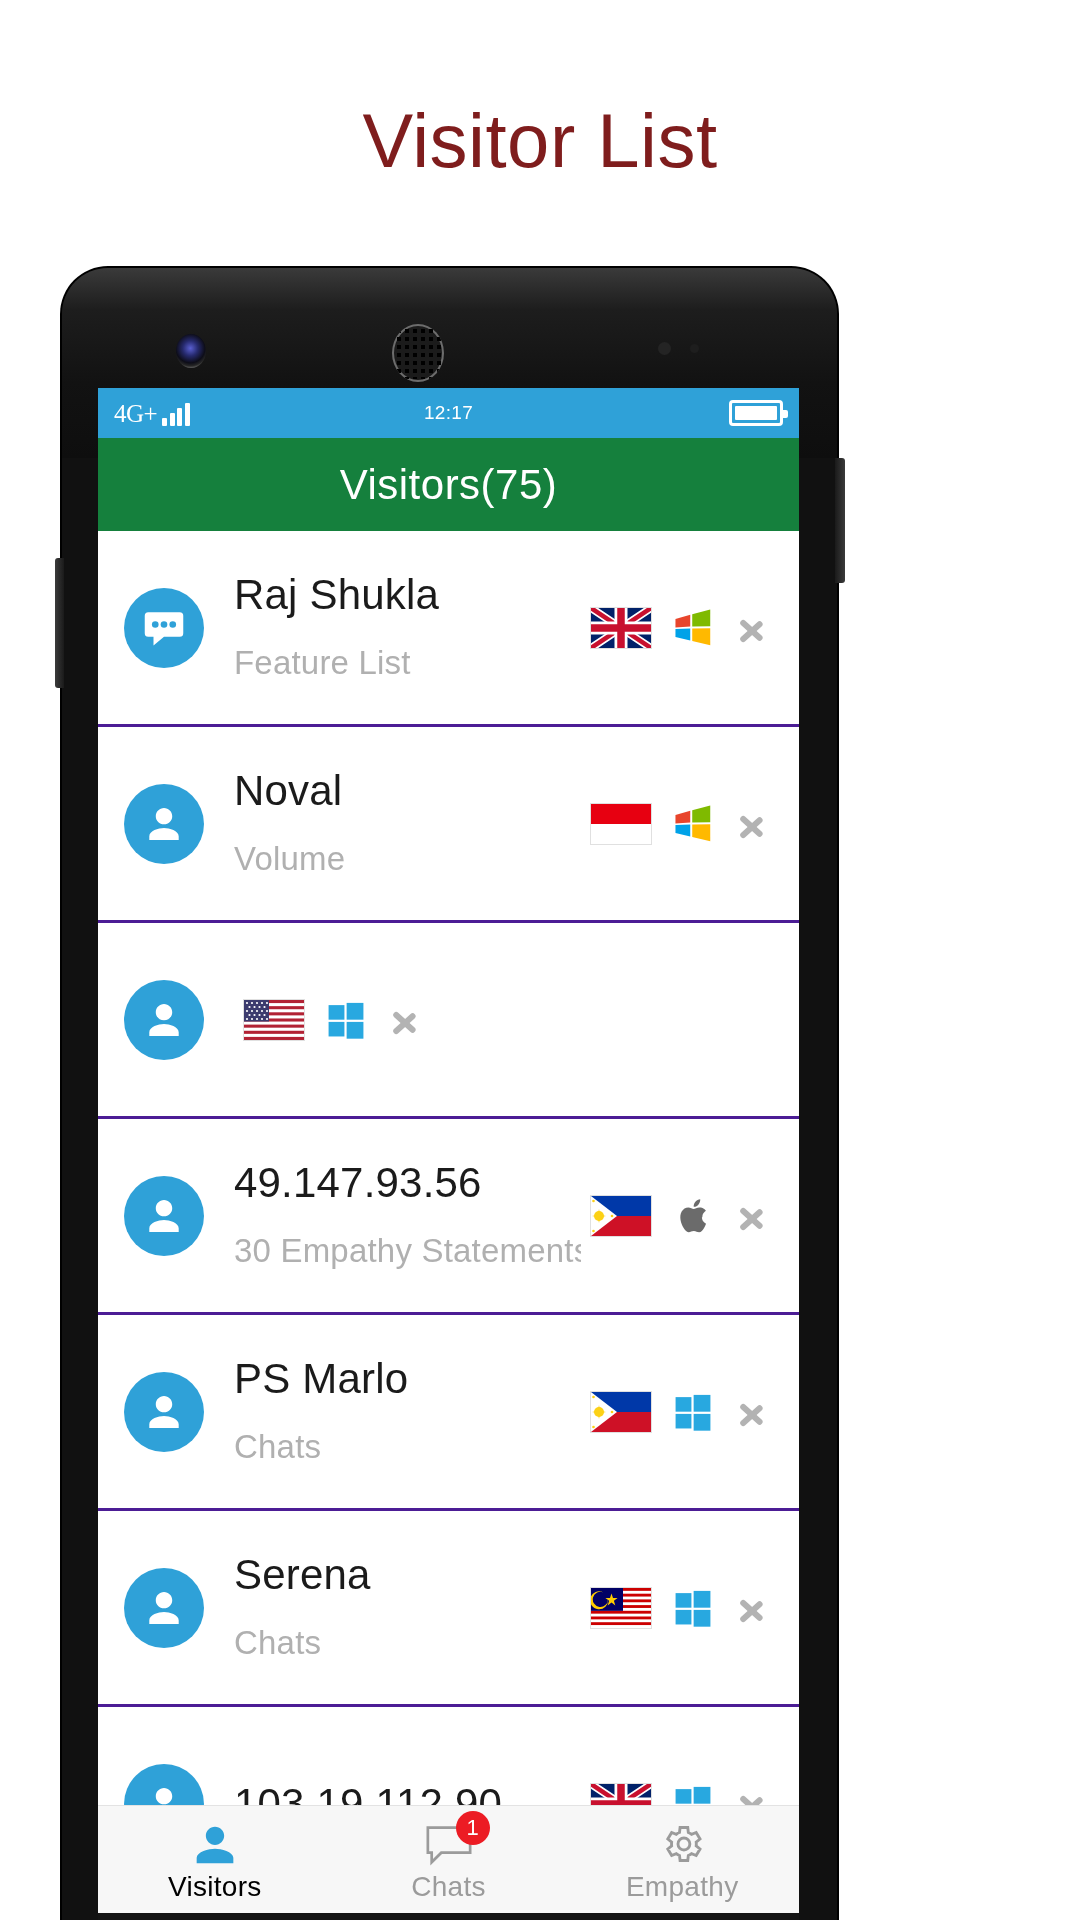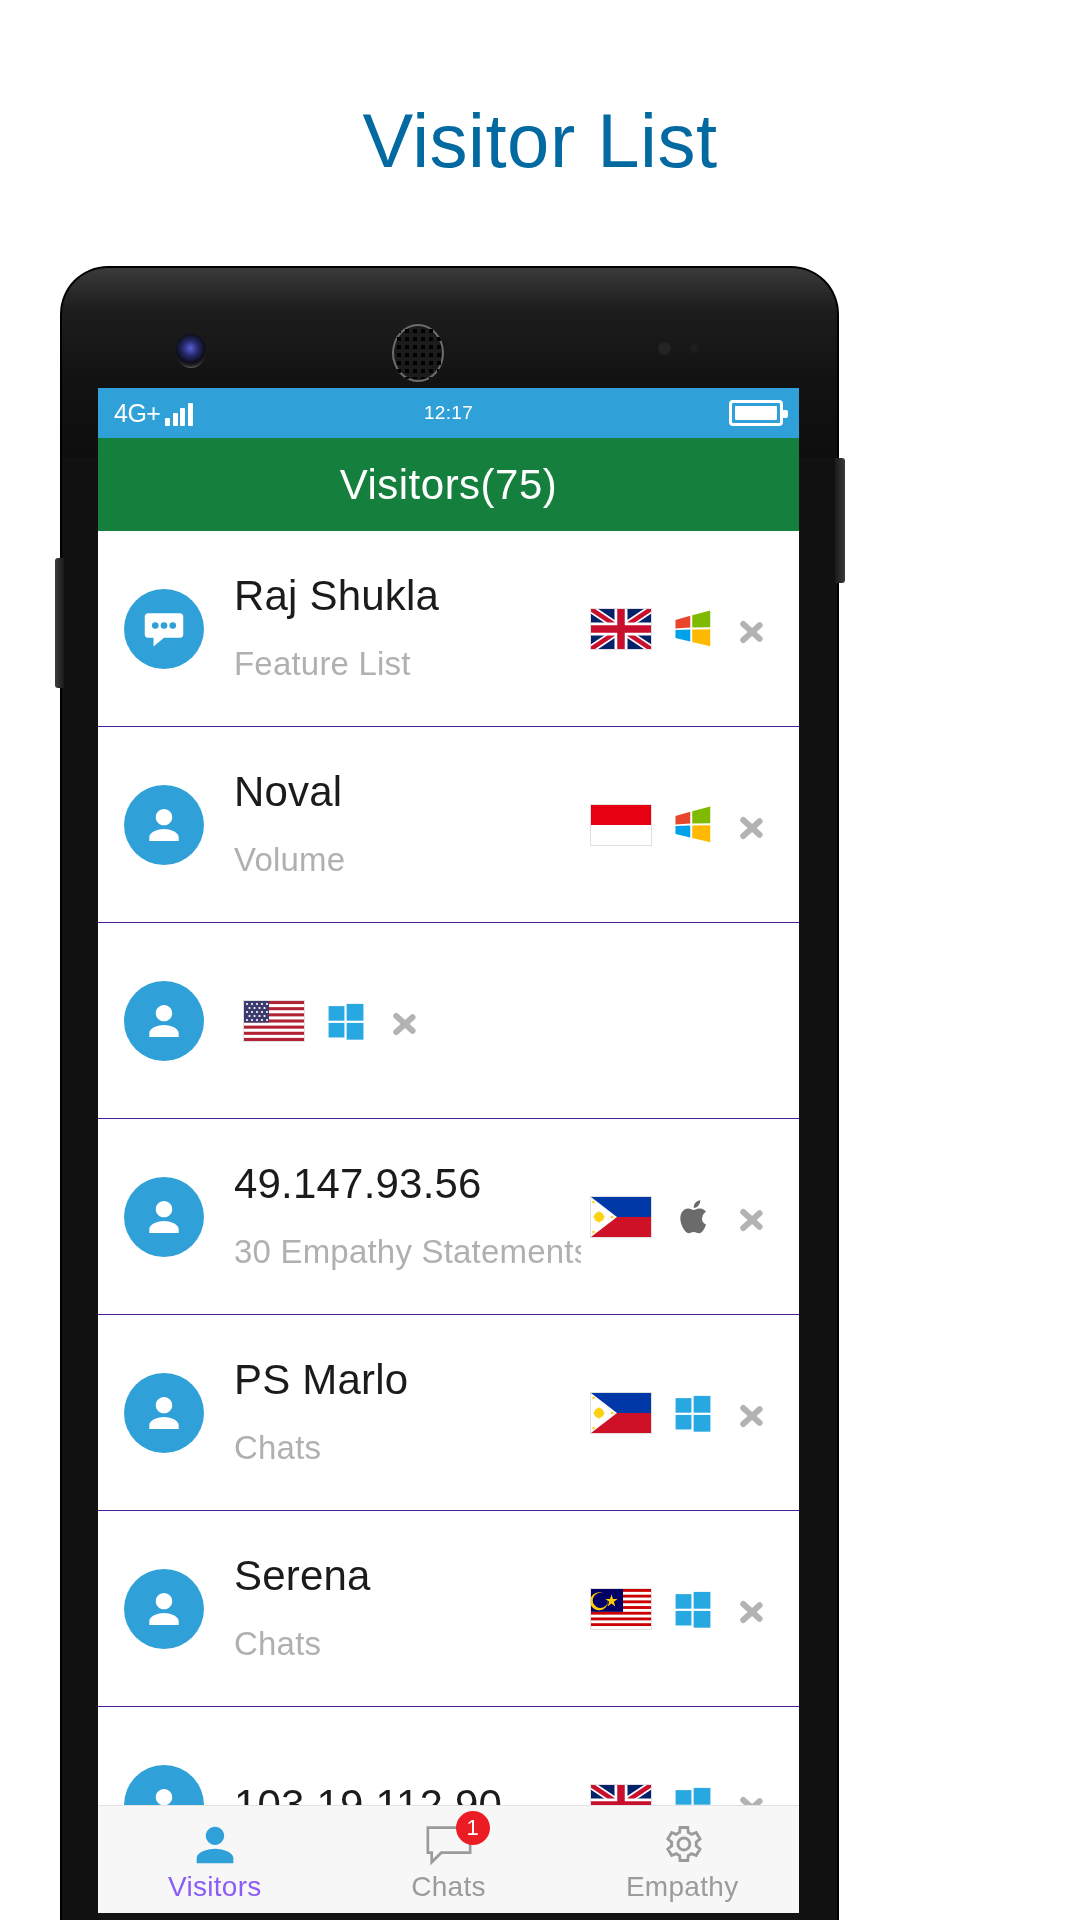--- a/index.html
+++ b/index.html
@@ -11,21 +11,21 @@
     position:relative;
   }
 
   
   .page-title {
     position:absolute;
     top:103px; left:0; width:1080px;
     text-align:center;
     font-size:76px;
     font-weight:400;
-    color:#0369a1;
+    color:#7f1d1d;
     letter-spacing:0.5px;
     line-height:1;
   }
 
   
   .phone {
     position:absolute;
     left:62px; top:268px;
     width:775px; height:1690px;
     background:#141414;
@@ -92,21 +92,21 @@
 
   
   .statusbar {
     height:50px; width:100%;
     background:#2fa1d8;
     display:flex; align-items:center;
     padding:0 16px;
     color:#fff;
     position:relative;
   }
-  .sb-left { display:flex; align-items:flex-end; gap:5px; }
+  .sb-left { display:flex; align-items:flex-end; gap:5px;font-family:Liberation Serif, serif; }
   .sb-net { font-size:25px; line-height:1; font-weight:400; letter-spacing:-0.5px; }
   .sig { display:flex; align-items:flex-end; gap:2.5px; height:24px; }
   .sig i { width:5px; background:#fff; display:block; border-radius:1px; }
   .sig i:nth-child(1){height:8px}
   .sig i:nth-child(2){height:13px}
   .sig i:nth-child(3){height:18px}
   .sig i:nth-child(4){height:23px}
   .sb-time {
     position:absolute; left:0; width:100%; text-align:center;
     font-size:19px; letter-spacing:0.3px;
@@ -138,21 +138,21 @@
     font-weight:400;
     letter-spacing:0.5px;
   }
 
   
   .list { background:#fff; }
   .row {
     height:196px;
     display:flex; align-items:center;
     padding:0 30px 0 26px;
-    border-bottom:1px solid #4c1d95;
+    border-bottom:3px solid #4c1d95;
     position:relative;
   }
   .avatar {
     width:80px; height:80px; min-width:80px;
     border-radius:50%;
     background:#2fa1d8;
     display:flex; align-items:center; justify-content:center;
     margin-right:30px;
   }
   .avatar svg { display:block; }
@@ -197,21 +197,21 @@
     border-top:1px solid #e3e3e3;
     display:flex;
   }
   .tab {
     flex:1; display:flex; flex-direction:column;
     align-items:center; justify-content:center; gap:4px;
     position:relative;
   }
   .tab-icon { height:50px; display:flex; align-items:flex-end; justify-content:center; position:relative; }
   .tab-label { font-size:28px; color:#9b9b9b; letter-spacing:0.3px; }
-  .tab.active .tab-label { color:#8b5cf6; }
+  .tab.active .tab-label { color:#000000; }
   .badge {
     position:absolute; top:-6px; right:-16px;
     min-width:34px; height:34px; padding:0 7px;
     border-radius:17px; background:#ec1c24;
     color:#fff; font-size:22px;
     display:flex; align-items:center; justify-content:center;
     line-height:1;
   }
 
   

